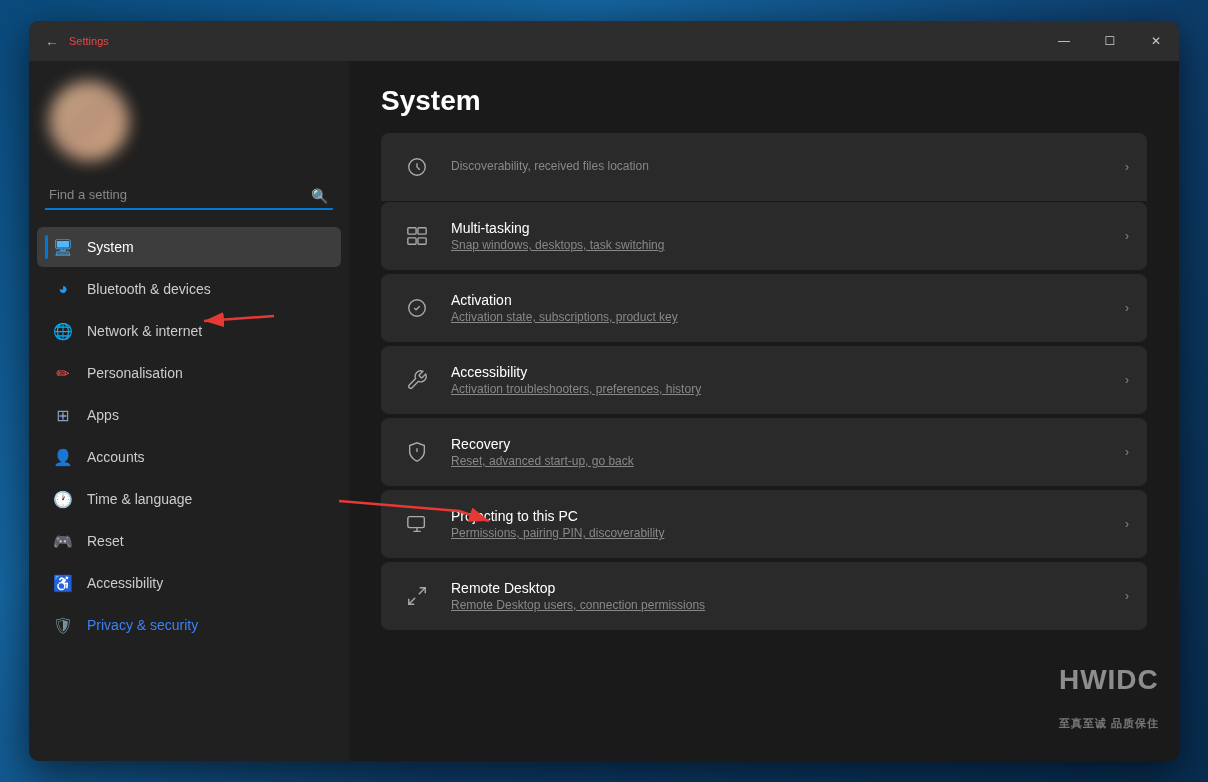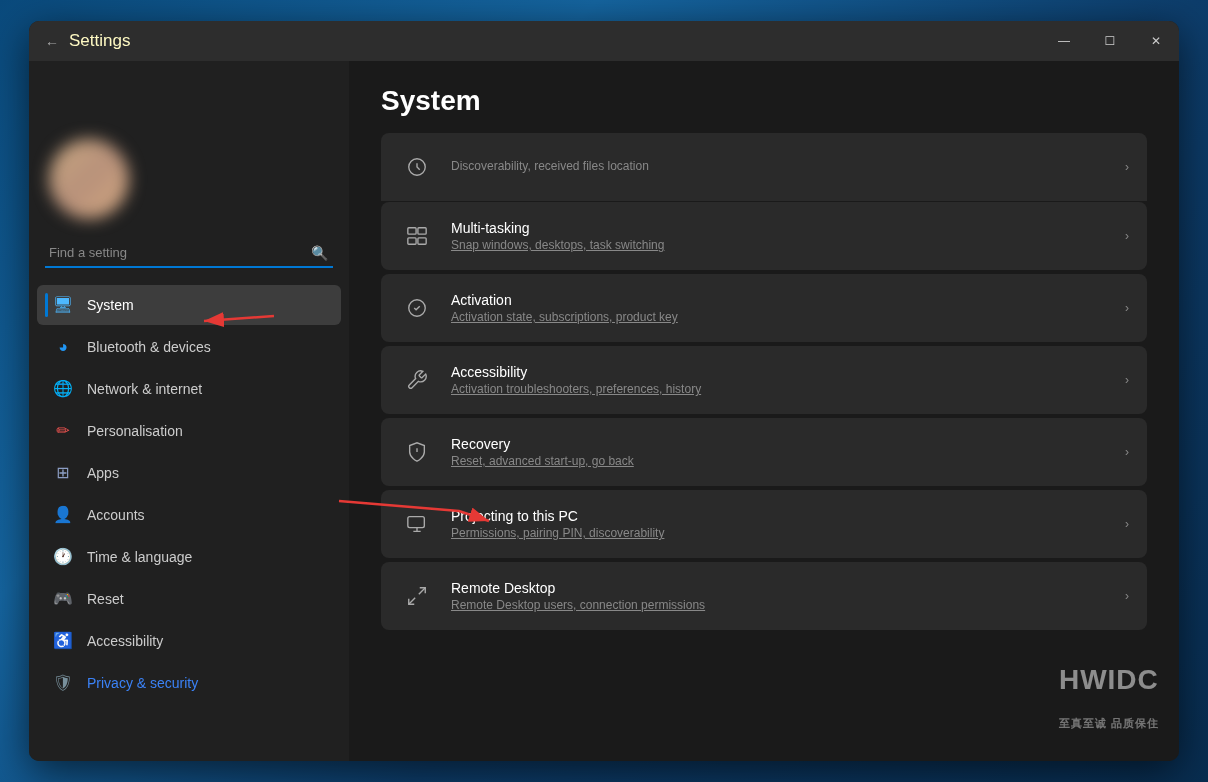--- a/index.html
+++ b/index.html
@@ -35,22 +35,22 @@
       position: relative;
     }
 
     .title-bar-left {
       display: flex;
       align-items: center;
       gap: 10px;
     }
 
     .title-bar-title {
-      color: #fef9c3;
-      font-size: 17px;
+      color: #ef4444;
+      font-size: 11px;
     }
 
     .window-controls {
       position: absolute;
       right: 0;
       top: 0;
       height: 40px;
       display: flex;
     }
 
@@ -74,21 +74,20 @@
     }
 
     .sidebar {
       width: 320px;
       background: #202020;
       display: flex;
       flex-direction: column;
       flex-shrink: 0;
       padding-top: 10px;
       overflow-y: auto;
-      justify-content: center;
     }
 
     .avatar-area {
       padding: 10px 20px 20px 20px;
     }
 
     .avatar {
       width: 80px;
       height: 80px;
       border-radius: 50%;

